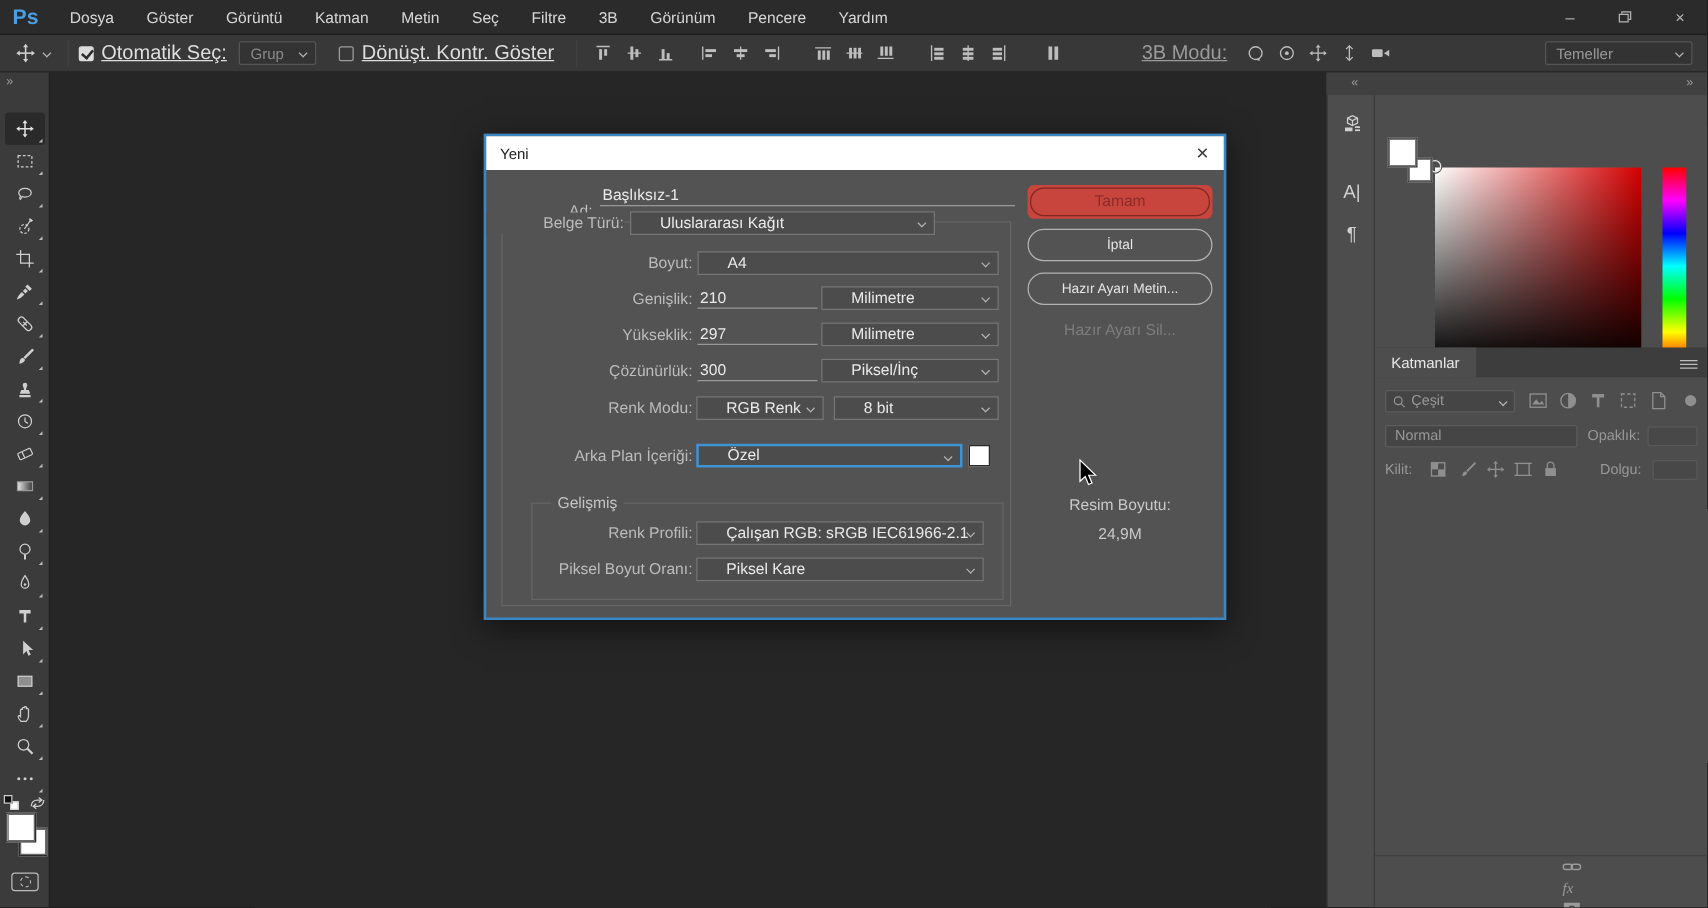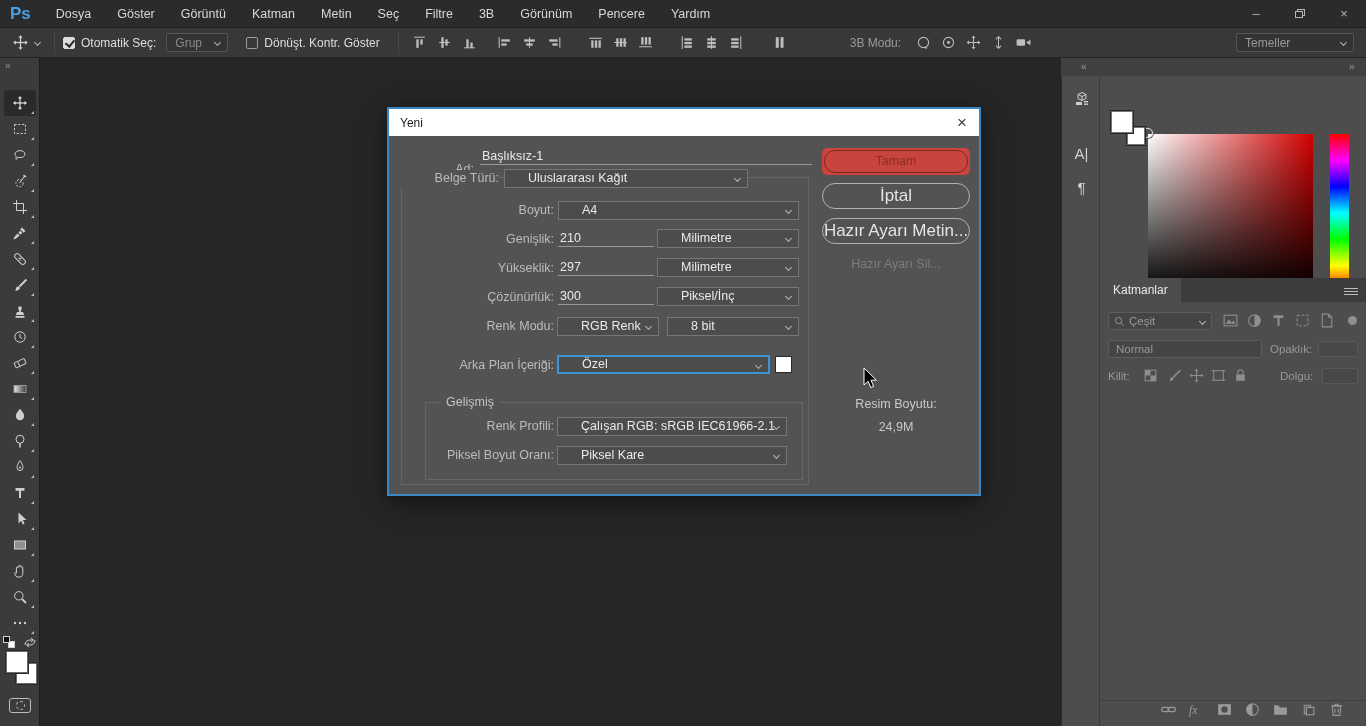--- a/index.html
+++ b/index.html
@@ -20,21 +20,21 @@
   .restore-glyph { position:relative; width:10px; height:9px; }
   .restore-glyph .r1 { position:absolute; right:0; top:0; width:8px; height:7px; border:1px solid #b5b5b5; }
   .restore-glyph .r2 { position:absolute; left:0; bottom:0; width:8px; height:7px; border:1px solid #b5b5b5; background:#2b2b2b; }
 
   
   #optionsbar { position:absolute; left:0; top:28px; width:1366px; height:30px; background:#383838; border-bottom:1px solid #232323; display:flex; align-items:center; }
   .ob-sep { width:1px; height:22px; background:#2b2b2b; border-right:1px solid #474747; margin:0 8px; }
   .checkbox { width:12px; height:12px; border:1px solid #9d9d9d; border-radius:2px; margin-right:6px; position:relative; background:transparent; }
   .checkbox.checked { background:#dcdcdc; border-color:#dcdcdc; }
   .checkbox.checked:after { content:""; position:absolute; left:3px; top:0px; width:4px; height:7px; border-right:2px solid #2b2b2b; border-bottom:2px solid #2b2b2b; transform:rotate(40deg); }
-  .ob-label { color:#dedede; font-size:12px; margin-right:10px; white-space:nowrap; }
+  .ob-label { color:#dedede; font-size:16px; margin-right:10px; white-space:nowrap;text-decoration:underline; }
   .ob-combo { height:19px; background:#333333; border:1px solid #555; border-radius:2px; color:#8a8a8a; display:flex; align-items:center; padding:0 18px 0 8px; position:relative; font-size:12px; }
   .ob-icon { width:17px; height:17px; margin:0 4px; flex:0 0 auto; }
   .ob-icon svg { width:100%; height:100%; }
   .dim-label { color:#9a9a9a;margin-left:44px; }
   .chev { width:5px; height:5px; border-right:1px solid #b5b5b5; border-bottom:1px solid #b5b5b5; transform:rotate(45deg); display:inline-block; }
   .combo-chev { position:absolute; right:7px; top:6px; }
 
   
   #toolbar { position:absolute; left:0; top:58px; width:40px; height:668px; background:#3b3b3b; border-right:1px solid #1f1f1f; }
   #toolbar-header { height:18px; color:#9a9a9a; font-size:10px; padding:2px 0 0 5px; letter-spacing:1px; }
@@ -51,21 +51,21 @@
   #dialog { position:absolute; left:387px; top:107px; width:594px; height:389px; background:#535353; border:2px solid #3b87c4; box-shadow:0 6px 24px rgba(0,0,0,.55); }
   #dialog-titlebar { position:absolute; left:0; top:0; width:100%; height:27px; background:#ffffff; display:flex; align-items:center; }
   #dialog-title { color:#1c1c1c; font-size:12px; padding-left:11px; }
   #dialog-close { margin-left:auto; color:#3a3a3a; font-size:17px; padding:0 12px; line-height:27px; }
   .dlg-label { position:absolute; height:17px; line-height:17px; color:#bcbcbc; font-size:12.5px; text-align:right; white-space:nowrap; }
   .dlg-combo { position:absolute; height:19px; background:#4c4c4c; border:1px solid #767676; color:#eaeaea; font-size:12.5px; line-height:17px; padding-left:23px; white-space:nowrap; overflow:hidden; }
   .dlg-combo.focused { border:2px solid #3f93d2; line-height:15px; }
   .ufield { position:absolute; height:17px; line-height:17px; border-bottom:1px solid #989898; color:#eaeaea; font-size:12.5px; padding-left:2px; }
   .fieldset { position:absolute; border:1px solid #666666; }
   .legend { position:absolute; background:#535353; padding:0 5px; color:#c4c4c4; font-size:12.5px; height:16px; line-height:16px; }
-  .pill-btn { position:absolute; left:433px; width:148px; height:26px; border:1px solid #b2b2b2; border-radius:13px; text-align:center; line-height:24px; color:#e4e4e4; font-size:17px; }
+  .pill-btn { position:absolute; left:433px; width:148px; height:26px; border:1px solid #b2b2b2; border-radius:13px; text-align:center; line-height:24px; color:#e4e4e4; font-size:11px; }
   #btn-tamam { position:absolute; left:433px; top:39px; width:148px; height:27px; background:#c8453e; border-radius:5px; }
   #btn-tamam .inner { position:absolute; left:2px; top:2px; right:2px; bottom:2px; border:1px solid #7e2823; border-radius:11px; text-align:center; line-height:21px; color:#8c2c26; font-size:12.5px; }
   .disabled-btn { position:absolute; left:433px; width:148px; text-align:center; color:#7d7d7d; font-size:12.5px; }
   .img-size { position:absolute; left:433px; width:148px; text-align:center; color:#c9c9c9; font-size:12.5px; }
   .color-swatch-btn { position:absolute; width:17px; height:17px; background:#fff; border:1px solid #2a2a2a; }
 
   
   #right-header { position:absolute; left:1061px; top:58px; width:305px; height:18px; background:#404040; color:#9a9a9a; font-size:10px; }
   #panel-strip { position:absolute; left:1061px; top:76px; width:39px; height:650px; background:#4d4d4d; border-left:1px solid #2b2b2b; border-right:1px solid #3a3a3a; }
   .strip-icon { width:39px; height:30px; display:flex; align-items:center; justify-content:center; color:#cfcfcf; }
@@ -80,21 +80,21 @@
   #color-spectrum { position:absolute; left:230px; top:34px; width:19px; height:158px;
      background:linear-gradient(to bottom,#f00,#f0f,#00f,#0ff,#0f0,#ff0,#f00); }
   #spectrum-marker { position:absolute; left:222px; top:183px; width:0; height:0; border-top:5px solid transparent; border-bottom:5px solid transparent; border-left:7px solid #f2f2f2; }
   #gradient-marker { position:absolute; left:43px; top:28px; width:10px; height:10px; border:1px solid #e8e8e8; border-radius:50%; box-shadow:0 0 0 1px #555; }
   .fb-swatch { position:absolute; background:#fff; border:1px solid #262626; box-shadow:0 0 0 1px #777 inset; }
   .lp-label { color:#989898; font-size:11.5px; line-height:17px; }
   .lp-combo { position:absolute; height:18px; background:#454545; border:1px solid #5c5c5c; border-radius:2px; color:#989898; font-size:11.5px; line-height:16px; display:flex; align-items:center; }
   .lp-field { position:absolute; height:16px; background:#484848; border:1px solid #585858; border-radius:2px; }
   .lp-icon { position:absolute; width:17px; height:17px; }
   .lp-icon svg { width:100%; height:100%; }
-  #layers-bottombar { position:absolute; left:0; bottom:0; width:266px; height:26px; border-top:1px solid #404040; display:flex; align-items:flex-start; padding-left:60px; }
+  #layers-bottombar { position:absolute; left:0; bottom:16px; width:266px; height:26px; border-top:1px solid #404040; display:flex; align-items:center; padding-left:60px;flex-direction:column; }
   #layers-bottombar .lb-icon { width:17px; height:17px; margin-right:11px; }
   #layers-bottombar svg { width:100%; height:100%; }
 
   #cursor { position:absolute; left:863px; top:367px; z-index:50; }
 </style>
 </head>
 <body>
 
 <div id="app">
 

